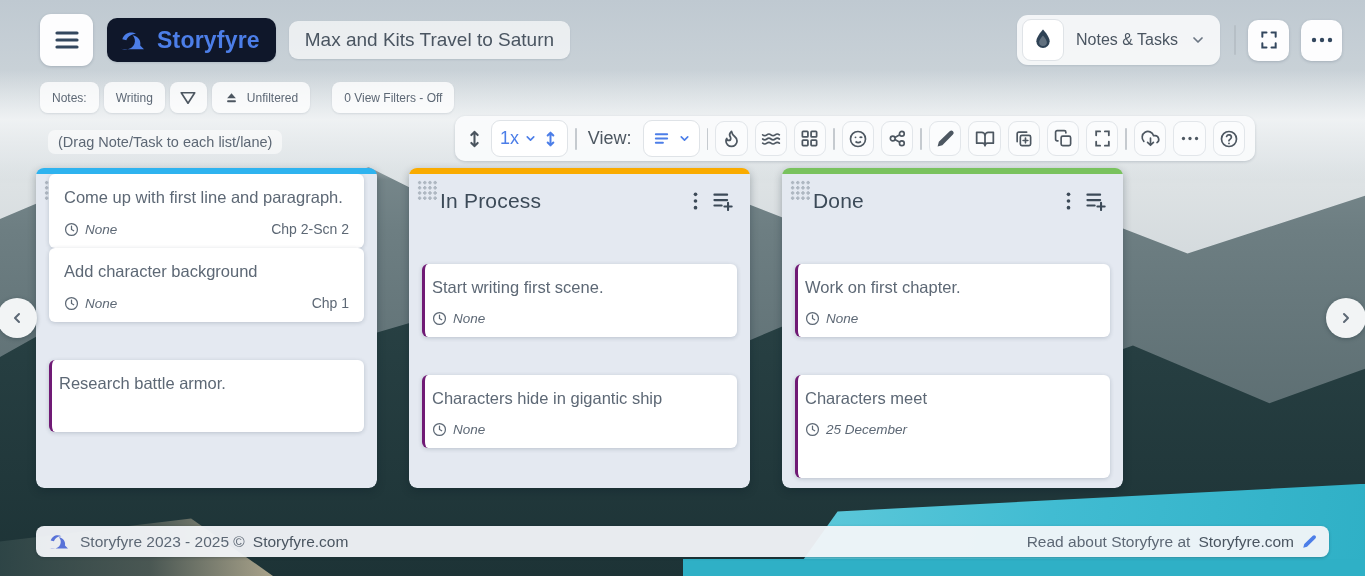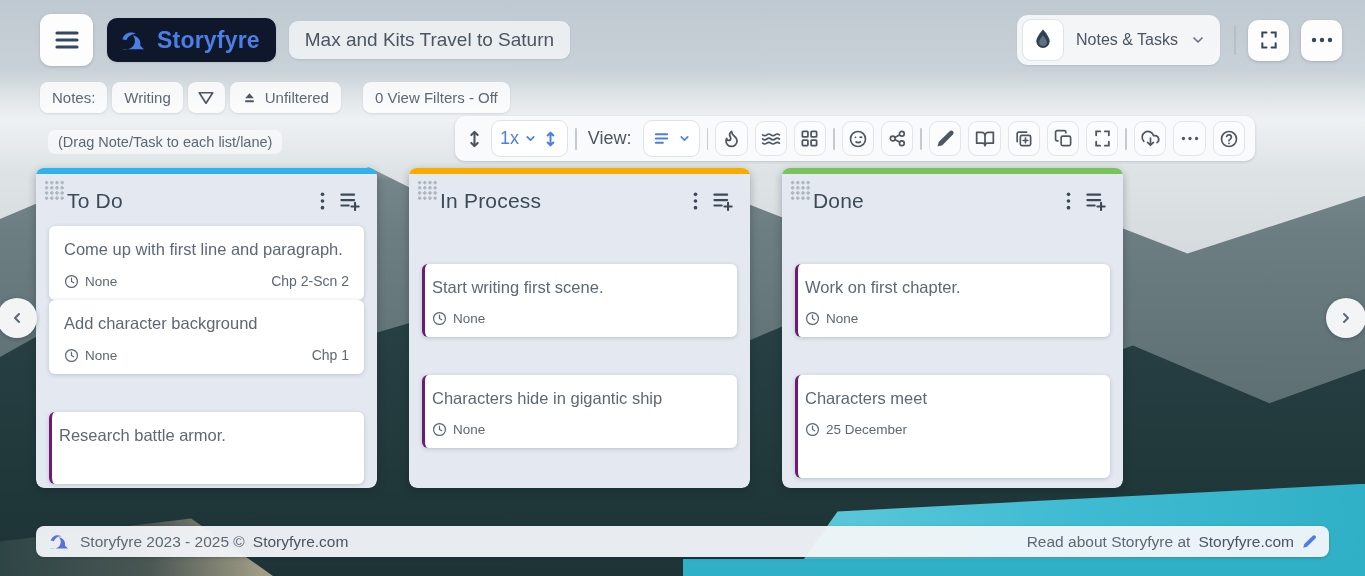--- a/index.html
+++ b/index.html
@@ -43,21 +43,21 @@
   .hdr-right { margin-left:auto; display:flex; align-items:center; gap:12px; }
   .mode-pill { height:50px; padding:5px 14px 5px 5px; gap:12px; border-radius:11px; background:rgba(248,250,251,.9); }
   .mode-iconbox { width:42px; height:42px; border:1px solid #dfe3e7; border-radius:9px; background:#fff;
     display:flex; align-items:center; justify-content:center; }
   .mode-label { font-size:16px; color:#4a5561; }
   .hdr-sep { width:2px; height:30px; background:#aeb6bd; opacity:.6; border-radius:1px; margin-left:2px; }
   .icon-btn40 { width:41px; height:41px; border-radius:10px; }
 
   
   .filters { position:absolute; left:40px; top:82px; height:31px; display:flex; align-items:center; gap:5px; }
-  .fpill { height:31px; padding:0 12px; font-size:15px; border-radius:8px; }
+  .fpill { height:31px; padding:0 12px; font-size:12px; border-radius:8px; }
   .fbtn { width:37px; height:31px; border-radius:8px; justify-content:center; }
   .fgap { width:12px; }
 
   
   .drag-hint { position:absolute; left:48px; top:130px; height:24px; padding:0 10px; font-size:14.5px;
     color:#5d6875; background:rgba(255,255,255,.55); border-radius:7px; display:flex; align-items:center; }
   .toolbar { position:absolute; left:455px; top:116px; width:800px; height:45px;
     background:rgba(250,251,252,.93); border-radius:10px; box-shadow:0 1px 3px rgba(40,60,80,.2);
     display:flex; align-items:center; padding:0 10px; gap:7px; }
   .tb-btn { width:35px; height:35px; border:1px solid #e2e6ea; border-radius:9px; background:#fbfcfd;
@@ -80,21 +80,21 @@
   .col-head { display:flex; align-items:center; padding:15px 15px 13px 31px; }
   .col-title { font-size:21px; color:#3c4a58; letter-spacing:.2px; }
   .col-actions { margin-left:auto; display:flex; align-items:center; gap:14px; color:#3c4a58; }
   .col-actions .ic { cursor:pointer; }
   .cards { padding:0 13px; display:flex; flex-direction:column; }
   .card { background:#fff; border-radius:6px; box-shadow:0 1px 4px rgba(40,60,80,.22);
     padding:12px 15px 11px 15px; position:relative; cursor:pointer; }
   .card.accent { border-left:3px solid #701a75; padding-left:7px;margin-top:38px; }
   .card-title { font-size:16.5px; line-height:22px; color:#5d6875; }
   .card-meta { display:flex; align-items:center; margin-top:13px; color:#5d6875; font-size:13.5px; }
-  .card-meta .due { display:flex; align-items:flex-start; gap:6px; }
+  .card-meta .due { display:flex; align-items:flex-start; gap:6px;font-style:italic; }
   .card-meta .tag { margin-left:auto; font-size:14px; }
   .card.clipped { height:72px; }
   .card.spacious { min-height:103px; }
 
   
   .nav-chev { position:absolute; width:40px; height:40px; border-radius:50%; background:#f2f4f5;
     box-shadow:0 1px 4px rgba(20,40,50,.35); display:flex; align-items:center; justify-content:center;
     color:#5d6875; cursor:pointer; }
   .chev-left { left:-3px; top:298px; }
   .chev-right { left:1326px; top:298px; }
@@ -347,38 +347,20 @@
           </svg>
       </span>
     </div>
   </div>
 
   <div class="board" id="board">
       <div class="column">
         <div class="col-bar" style="background: rgb(46, 179, 239);"></div>
         <div class="col-body">
           <div class="drag-dots"></div>
-          <div class="col-head">
-            <span class="col-title">To Do</span>
-            <div class="col-actions">
-              <span class="ic">
-                <svg width="5" height="20" viewBox="0 0 6 22">
-                  <circle cx="3" cy="3" r="2.2" fill="#3c4a58"></circle>
-                  <circle cx="3" cy="11" r="2.2" fill="#3c4a58"></circle>
-                  <circle cx="3" cy="19" r="2.2" fill="#3c4a58"></circle>
-                </svg>
-              </span>
-              <span class="ic">
-                <svg width="23" height="20" viewBox="0 0 24 22" fill="none" stroke="#3c4a58" stroke-width="2.3" stroke-linecap="round">
-                  <path d="M2 4h14M2 10h14M2 16h8"></path>
-                  <path d="M17 13v8M13 17h8"></path>
-                </svg>
-              </span>
-            </div>
-          </div>
           <div class="cards">
             <div class="card">
               <div class="card-title">Come up with first line and paragraph.</div>
               <div class="card-meta">
                 <span class="due">
                   <span class="ic">
                     <svg width="15" height="15" viewBox="0 0 24 24" fill="none" stroke="#5d6875" stroke-width="2">
                       <circle cx="12" cy="12" r="9.5"></circle>
                       <path d="M12 6.5V12l3.5 2" stroke-linecap="round"></path>
                     </svg>

